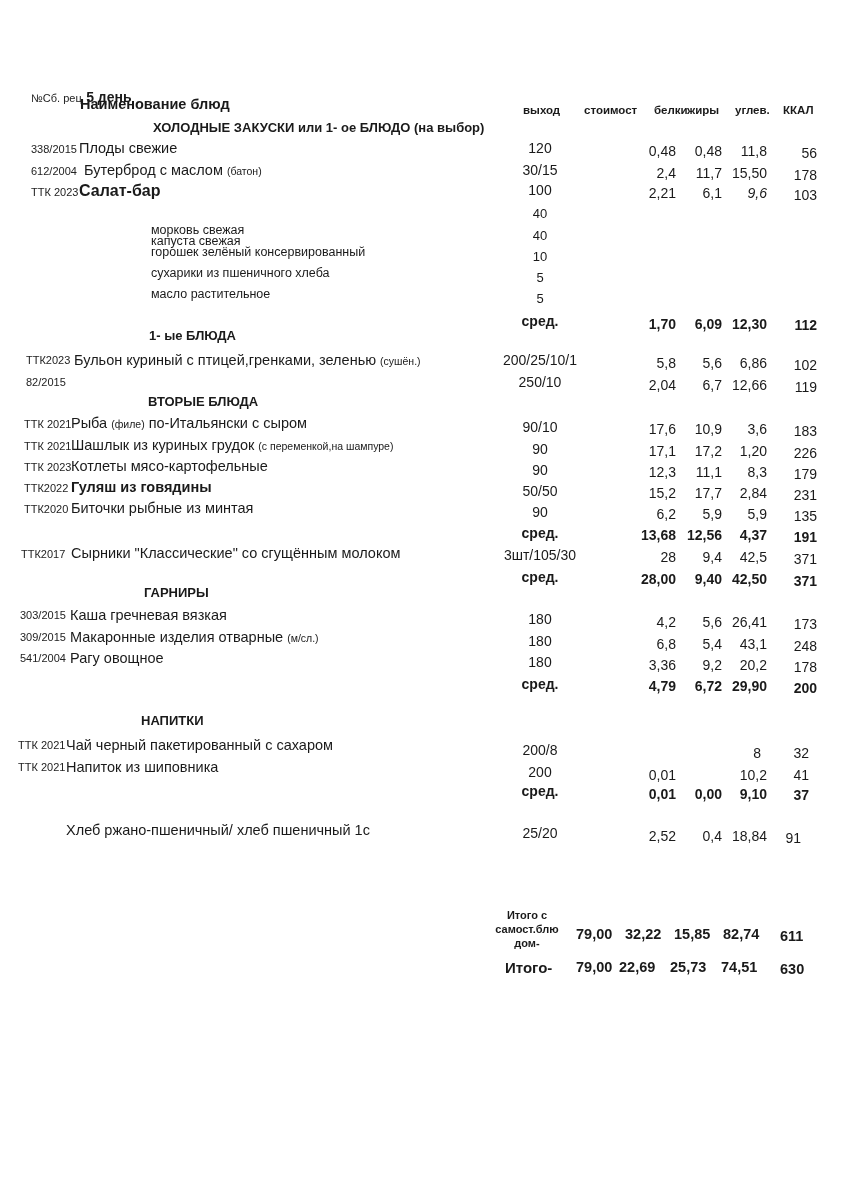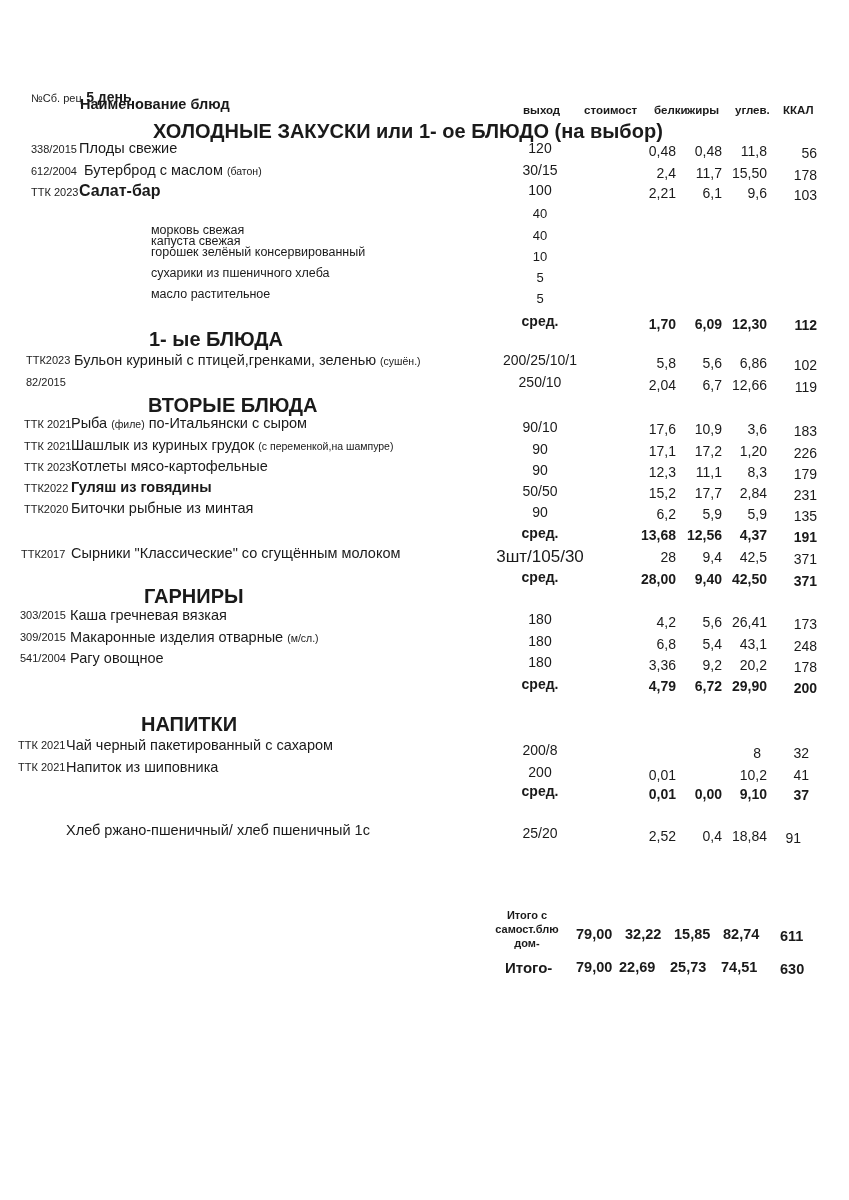--- a/index.html
+++ b/index.html
@@ -7,21 +7,21 @@
     width: 849px; height: 1200px; position: relative; overflow: hidden;
     font-family: "Liberation Sans", sans-serif; color: #1a1a1a;
   }
   .abs { position: absolute; white-space: nowrap; }
   .code { font-size: 11px; color: #222; }
   .name { font-size: 14.5px; }
   .small { font-size: 10.5px; }
   .bold { font-weight: bold; }
   .sub { font-size: 12.5px; }
   .hdr { font-size: 11.5px; font-weight: bold; }
-  .section { font-size: 20px; font-weight: bold; }
+  .section { font-size: 13px; font-weight: bold; }
   .row { position: absolute; left: 0; width: 849px; height: 22px; }
   .row > span { position: absolute; white-space: nowrap; }
   .c-out { left: 490px; width: 100px; text-align: center; font-size: 14px; }
   .c-b { right: 173px; font-size: 14px; }
   .c-j { right: 127px; font-size: 14px; }
   .c-u { right: 82px; font-size: 14px; }
   .c-k { right: 32px; font-size: 14px; }
   .avg span { font-weight: bold; }
   .tot span { font-weight: bold; font-size: 14.5px; }
 </style>
@@ -60,21 +60,21 @@
   <span class="c-j" style="top:3px;">11,7</span>
   <span class="c-u" style="top:3px;">15,50</span>
   <span class="c-k" style="top:5px;">178</span>
 </div>
 <div class="row" style="top:182px;">
   <span class="code" style="left:31px;top:4px;">ТТК 2023</span>
   <span class="name bold" style="left:79px;font-size:16px;">Салат-бар</span>
   <span class="c-out">100</span>
   <span class="c-b" style="top:3px;">2,21</span>
   <span class="c-j" style="top:3px;">6,1</span>
-  <span class="c-u" style="top:3px;">9,6</span>
+  <span class="c-u" style="top:3px;font-style:italic;">9,6</span>
   <span class="c-k" style="top:5px;">103</span>
 </div>
 
 <div class="row" style="top:202px;">
   <span class="sub" style="left:151px;margin-top:32px;">капуста свежая</span>
   <span class="c-out" style="top:4px;font-size:13px;">40</span>
 </div>
 <div class="row" style="top:223px;">
   <span class="sub" style="left:151px;">морковь свежая</span>
   <span class="c-out" style="top:5px;font-size:13px;">40</span>
@@ -167,21 +167,21 @@
 <div class="row avg" style="top:525px;">
   <span class="c-out">сред.</span>
   <span class="c-b" style="top:2px;">13,68</span>
   <span class="c-j" style="top:2px;">12,56</span>
   <span class="c-u" style="top:2px;">4,37</span>
   <span class="c-k" style="top:4px;">191</span>
 </div>
 <div class="row" style="top:545px;">
   <span class="code" style="left:21px;top:3px;">ТТК2017</span>
   <span class="name" style="left:71px;">Сырники "Классические" со сгущённым молоком</span>
-  <span class="c-out" style="top:2px;font-size:17px;text-align:center;">3шт/105/30</span>
+  <span class="c-out" style="top:2px;font-size:14px;text-align:center;">3шт/105/30</span>
   <span class="c-b" style="top:4px;">28</span>
   <span class="c-j" style="top:4px;">9,4</span>
   <span class="c-u" style="top:4px;">42,5</span>
   <span class="c-k" style="top:6px;">371</span>
 </div>
 <div class="row avg" style="top:569px;">
   <span class="c-out">сред.</span>
   <span class="c-b" style="top:2px;">28,00</span>
   <span class="c-j" style="top:2px;">9,40</span>
   <span class="c-u" style="top:2px;">42,50</span>

